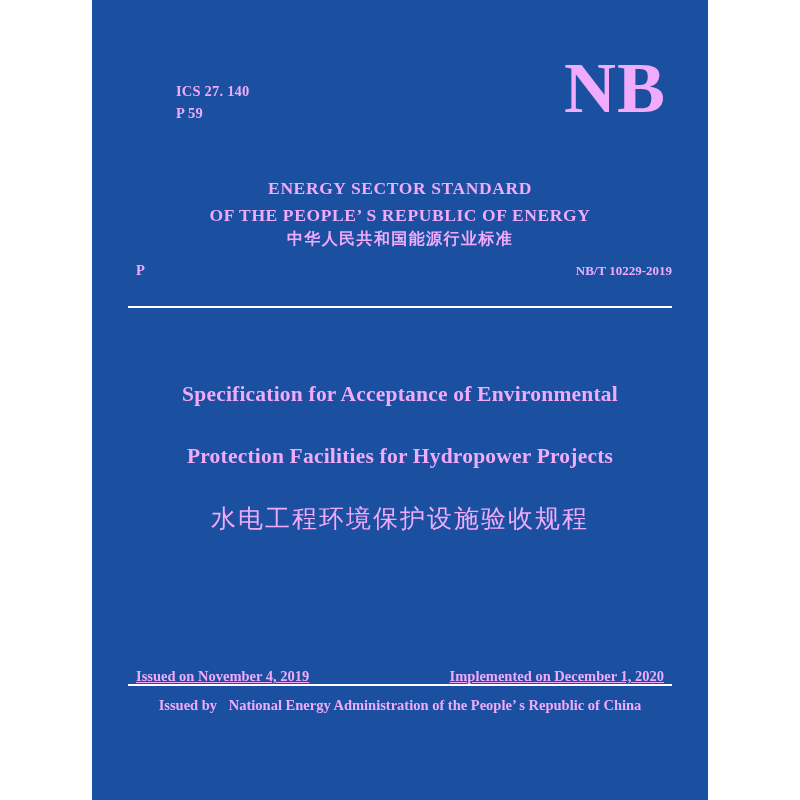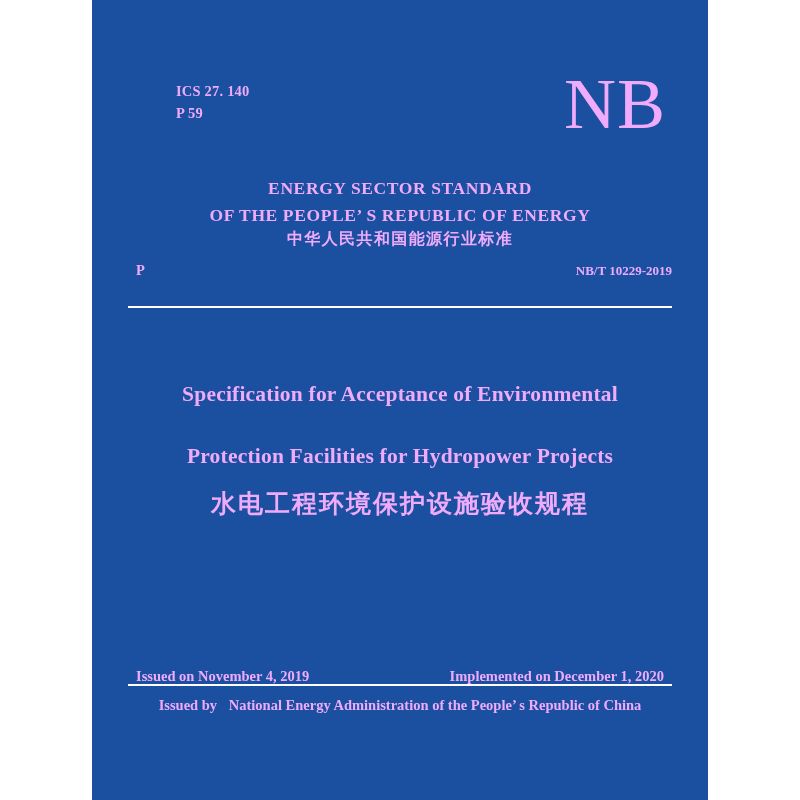--- a/index.html
+++ b/index.html
@@ -53,23 +53,23 @@
     left: 44px;
     top: 28px;
     font-size: 14.5px;
     font-weight: bold;
     line-height: 1.55;
     letter-spacing: 0.2px;
   }
   .nb-logo {
     position: absolute;
     right: 2px;
-    top: 16px;
+    top: 0px;
     font-size: 72px;
-    font-weight: normal;
+    font-weight: bold;
     letter-spacing: 1px;
     line-height: 1;
     font-family: "Liberation Serif", serif;
   }
 
   .org-block {
     position: absolute;
     left: 0;
     right: 0;
     top: 175px;
@@ -120,36 +120,37 @@
     text-align: center;
   }
   .title-en {
     font-size: 21.5px;
     font-weight: bold;
     line-height: 1.62;
     letter-spacing: 0.2px;
     margin-top: 27px;
   }
   .title-cn {
-    margin-top: 13px;
+    margin-top: 28px;
     font-size: 25px;
-    font-weight: bold;
+    font-weight: normal;
     letter-spacing: 2px;
     font-family: "DejaVu Sans", sans-serif;
   }
 
   .dates-row {
     position: absolute;
     left: 44px;
     right: 44px;
     top: 668px;
     display: flex;
     justify-content: space-between;
     font-size: 14.5px;
     font-weight: bold;
+    text-decoration: underline;
   }
 
   .issued-by-row {
     position: absolute;
     left: 0;
     right: 0;
     top: 697px;
     text-align: center;
     font-size: 14.5px;
     font-weight: bold;

